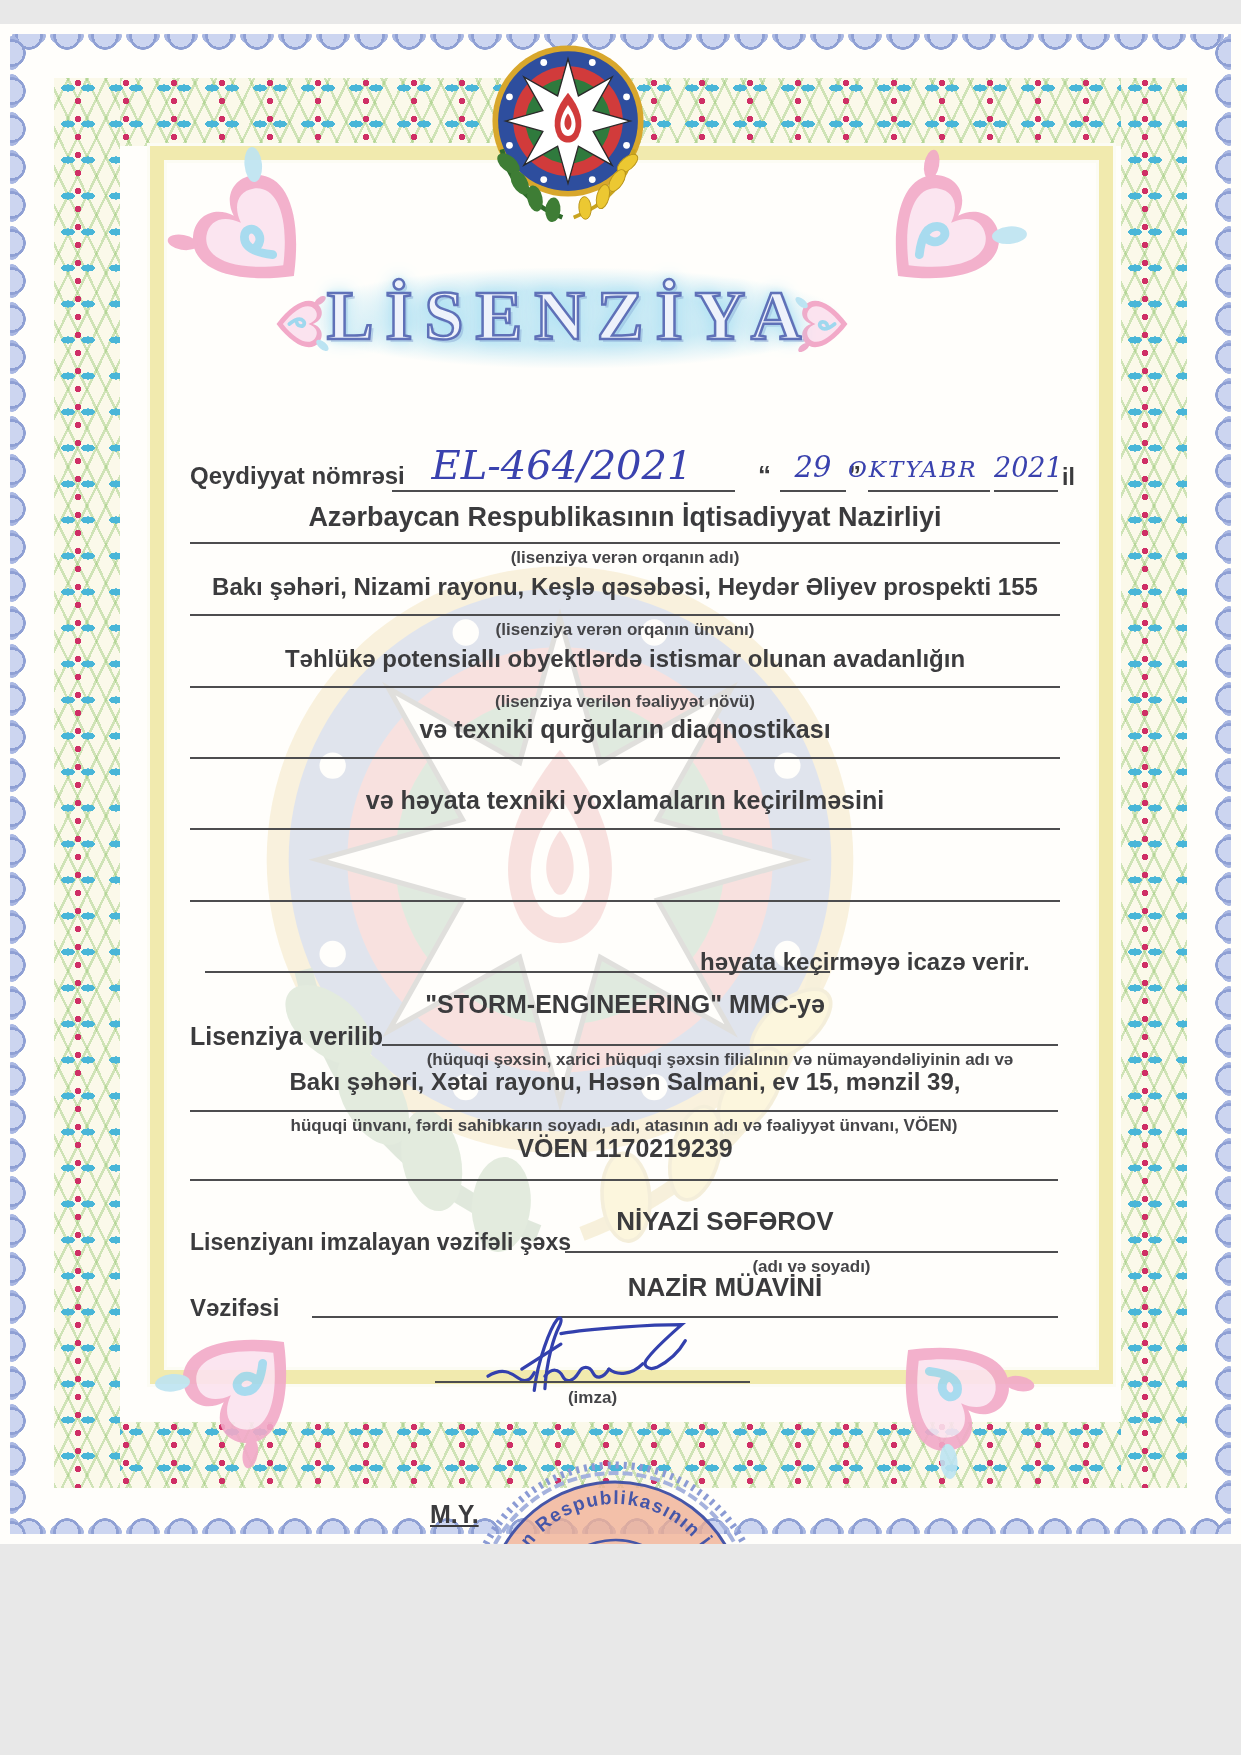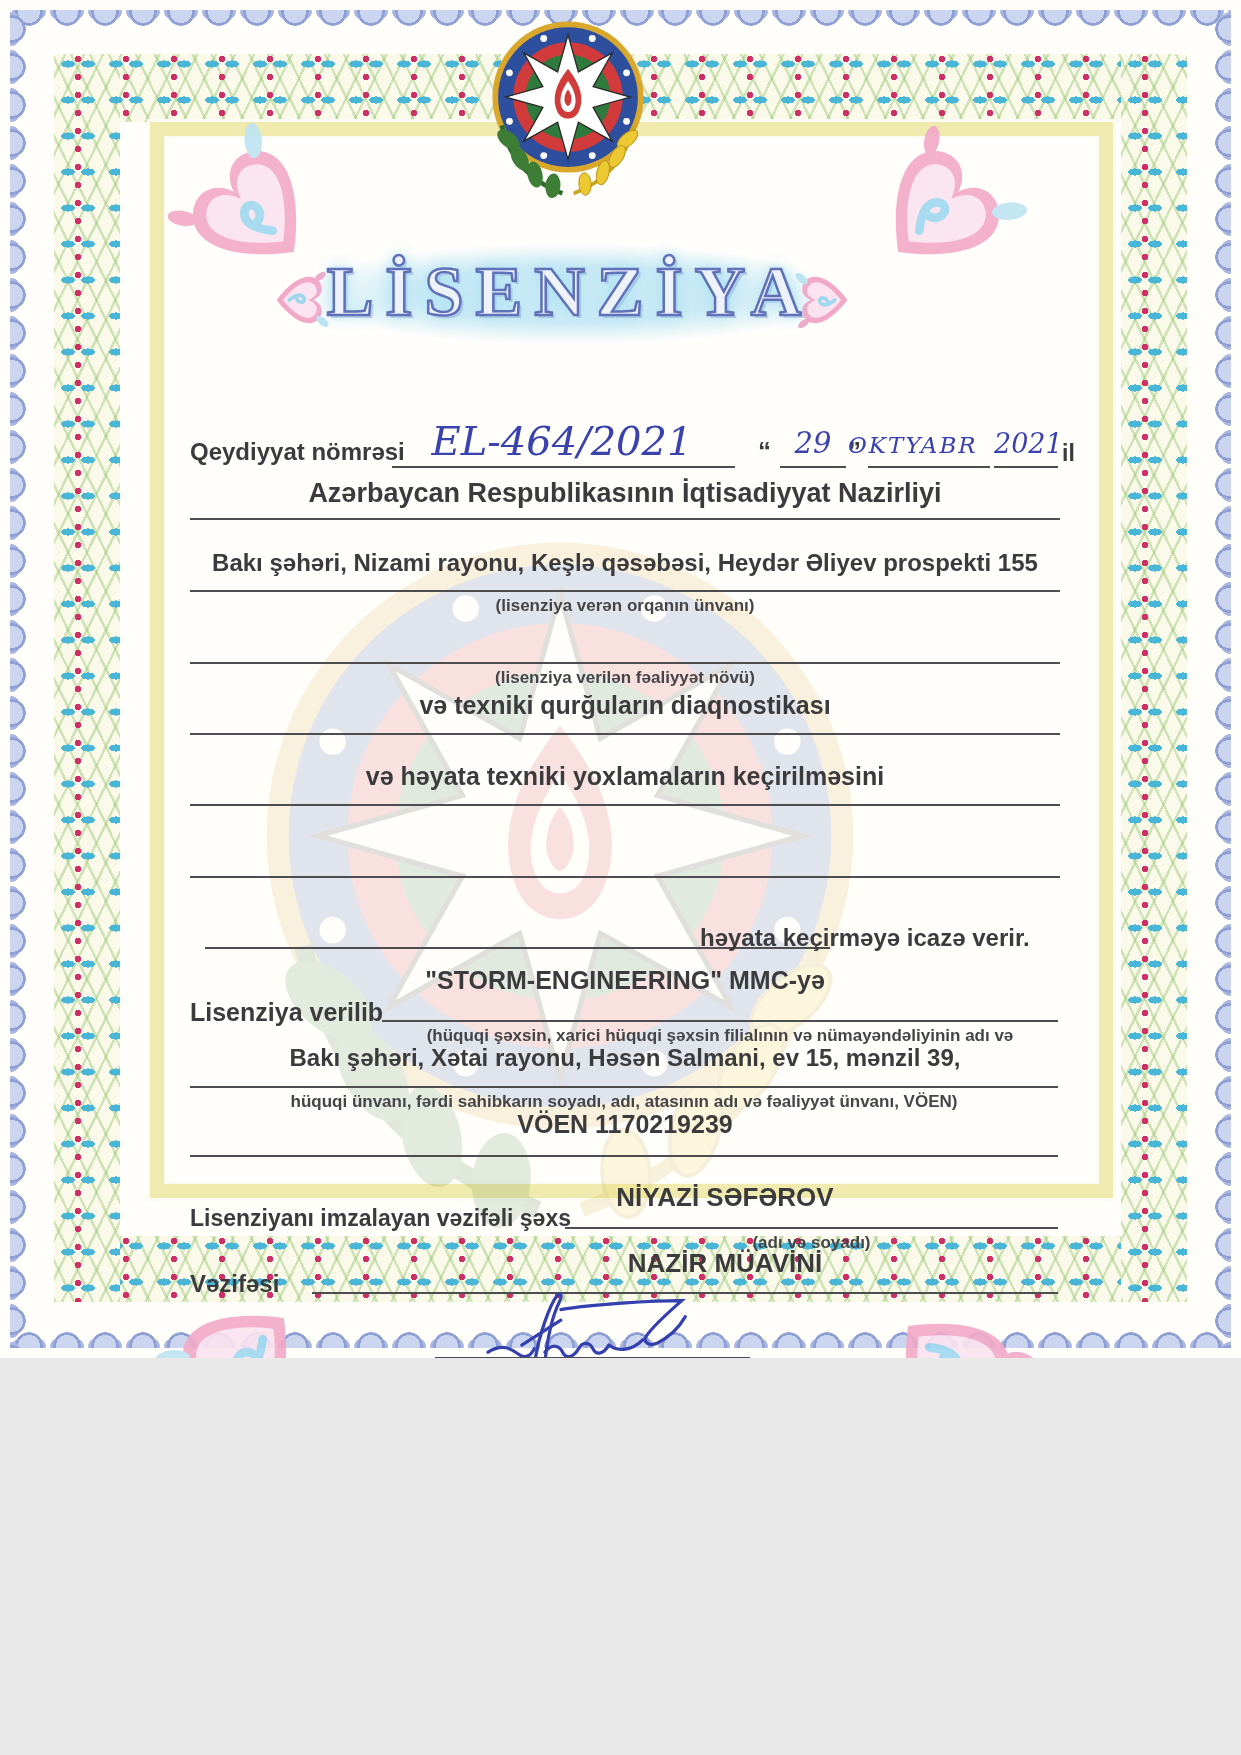--- a/index.html
+++ b/index.html
@@ -1,17 +1,17 @@
 <!DOCTYPE html>
 <html><head>
 <meta charset="utf-8">
 <style>
   html,body{margin:0;padding:0;background:#e8e8e8;}
-  .page{position:relative;width:1241px;height:1358px;background:#fffefb;overflow:hidden;
-        font-family:"Liberation Sans",sans-serif;color:#3b3b3d;}
+  .page{position:relative;width:1241px;height:1520px;background:#fffefb;overflow:hidden;
+        font-family:"Liberation Sans",sans-serif;color:#3b3b3d;margin-top:24px;}
   .abs{position:absolute;}
 
   
   .lace{position:absolute;}
   .lace-top{top:10px;left:10px;right:10px;height:44px;
     background-image:
       radial-gradient(circle 17px at 50% 2px,#ccd5f0 0 11px,#8fa0d4 11px 13.5px,rgba(0,0,0,0) 14px),
       radial-gradient(circle 11px at 50% 2px,#aab8e2 0 7px,rgba(0,0,0,0) 7.5px);
     background-size:38px 44px,19px 34px;background-repeat:repeat-x;}
   .lace-bottom{bottom:10px;left:10px;right:10px;height:46px;
@@ -179,25 +179,27 @@
   <div class="abs rule" style="left:780px;top:466px;width:66px;"></div>
   <div class="abs lbl" style="left:848px;top:436px;font-size:26px;">”</div>
   <div class="abs hand" style="left:848px;top:432px;width:116px;font-size:23px;letter-spacing:2px;text-align:right;">OKTYABR</div>
   <div class="abs rule" style="left:868px;top:466px;width:122px;"></div>
   <div class="abs hand" style="left:994px;top:428px;width:66px;font-size:27px;">2021</div>
   <div class="abs rule" style="left:994px;top:466px;width:64px;"></div>
   <div class="abs lbl" style="left:1062px;top:440px;font-size:23px;">il</div>
 
   <div class="abs val" style="left:190px;top:478px;width:870px;font-size:27px;">Azərbaycan Respublikasının İqtisadiyyat Nazirliyi</div>
   <div class="abs rule" style="left:190px;top:518px;width:870px;"></div>
+  <div class="abs cap" style="left:190px;top:524px;width:870px;">(lisenziya verən orqanın adı)</div>
 
   <div class="abs val" style="left:190px;top:549px;width:870px;font-size:24px;">Bakı şəhəri, Nizami rayonu, Keşlə qəsəbəsi, Heydər Əliyev prospekti 155</div>
   <div class="abs rule" style="left:190px;top:590px;width:870px;"></div>
   <div class="abs cap" style="left:190px;top:596px;width:870px;">(lisenziya verən orqanın ünvanı)</div>
 
+  <div class="abs val" style="left:190px;top:621px;width:870px;font-size:24px;">Təhlükə potensiallı obyektlərdə istismar olunan avadanlığın</div>
   <div class="abs rule" style="left:190px;top:662px;width:870px;"></div>
   <div class="abs cap" style="left:190px;top:668px;width:870px;">(lisenziya verilən fəaliyyət növü)</div>
 
   <div class="abs val" style="left:190px;top:691px;width:870px;font-size:25px;">və texniki qurğuların diaqnostikası</div>
   <div class="abs rule" style="left:190px;top:733px;width:870px;"></div>
 
   <div class="abs val" style="left:190px;top:762px;width:870px;font-size:25px;">və həyata texniki yoxlamaların keçirilməsini</div>
   <div class="abs rule" style="left:190px;top:804px;width:870px;"></div>
 
   <div class="abs rule" style="left:190px;top:876px;width:870px;"></div>

